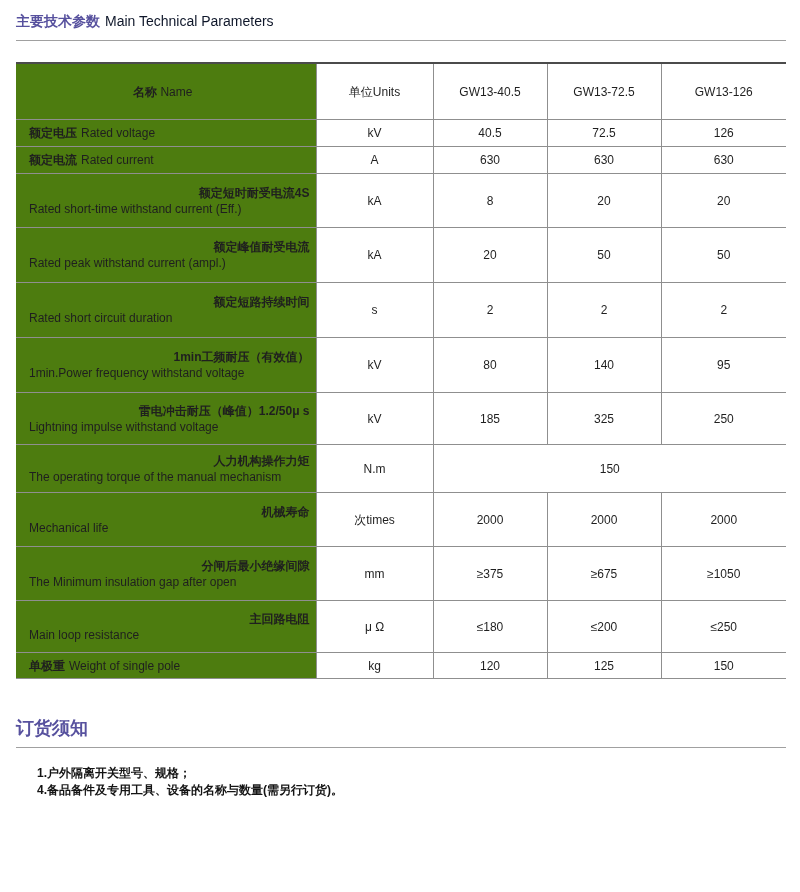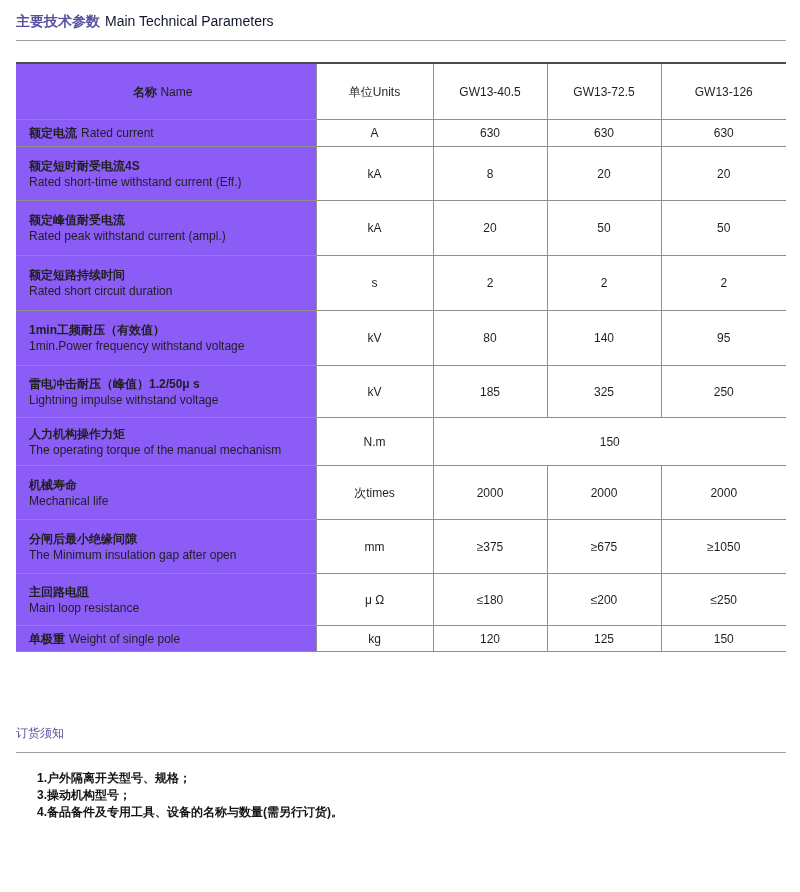--- a/index.html
+++ b/index.html
@@ -22,39 +22,39 @@
     font-size:12px;
   }
   td,th{
     border:1px solid #8f8f8f;vertical-align:middle;padding:0;
     font-weight:normal;line-height:16px;
   }
   tr>*:first-child{border-left:none;}
   tr>*:last-child{border-right:none;}
   thead th{border-top:2px solid #4b4b4b;height:55px;}
   td.name,th.name{
-    background:#8b5cf6;text-align:left;padding-left:13px;padding-right:6px;
+    background:#4d7c0f;text-align:left;padding-left:13px;padding-right:6px;
   }
   th.name{text-align:center;padding-left:0;}
-  .zh{font-weight:bold;}
+  .zh{font-weight:bold;text-align:right;}
   .en{font-weight:normal;}
   td.name .blk{display:block;}
   td.name.inline .en{margin-left:4px;}
   td.unit,td.val{text-align:center;}
   .h1{height:27px;}
   .h1b{height:26px;margin-left:43px;}
   .h2{height:54px;}
   .h2a{height:55px;}
   .h2b{height:52px;padding-left:21px;}
   .h2c{height:48px;}
   .h2d{height:50px;}
   td.val .blk{display:block;line-height:17px;}
 
   
-  .order-title{margin-top:72px;font-size:12px;line-height:18px;font-weight:normal;color:#57519e;}
+  .order-title{margin-top:40px;font-size:18px;line-height:18px;font-weight:bold;color:#57519e;}
   .order-list{margin-top:17px;font-size:12px;line-height:17px;}
   .order-item{font-weight:bold;color:#141414;margin-left:21px;}
 </style>
 </head>
 <body>
 
 <div class="page">
 
   <div class="sec-title">
     <span class="zh">主要技术参数</span><span class="en">Main Technical Parameters</span>
@@ -76,20 +76,27 @@
           <span class="en">Name</span>
         </th>
         <th>单位Units</th>
         <th>GW13-40.5</th>
         <th>GW13-72.5</th>
         <th>GW13-126</th>
       </tr>
     </thead>
     <tbody>
       <tr class="h1">
+        <td class="name inline"><span class="zh">额定电压</span><span class="en">Rated voltage</span></td>
+        <td class="unit">kV</td>
+        <td class="val">40.5</td>
+        <td class="val">72.5</td>
+        <td class="val">126</td>
+      </tr>
+      <tr class="h1">
         <td class="name inline"><span class="zh">额定电流</span><span class="en">Rated current</span></td>
         <td class="unit">A</td>
         <td class="val">630</td>
         <td class="val">630</td>
         <td class="val">630</td>
       </tr>
       <tr class="h2">
         <td class="name">
             <span class="blk zh">额定短时耐受电流4S</span>
             <span class="blk en">Rated short-time withstand current (Eff.)</span>
@@ -185,17 +192,16 @@
         <td class="val">150</td>
       </tr>
     </tbody>
   </table>
 
   <div class="order-title">订货须知</div>
   <hr class="rule">
 
   <div class="order-list">
     <div class="order-item">1.户外隔离开关型号、规格；</div>
-    <div class="order-item">3.操动机构型号；</div>
     <div class="order-item">4.备品备件及专用工具、设备的名称与数量(需另行订货)。</div>
   </div>
 
 </div>
 
 </body></html>

